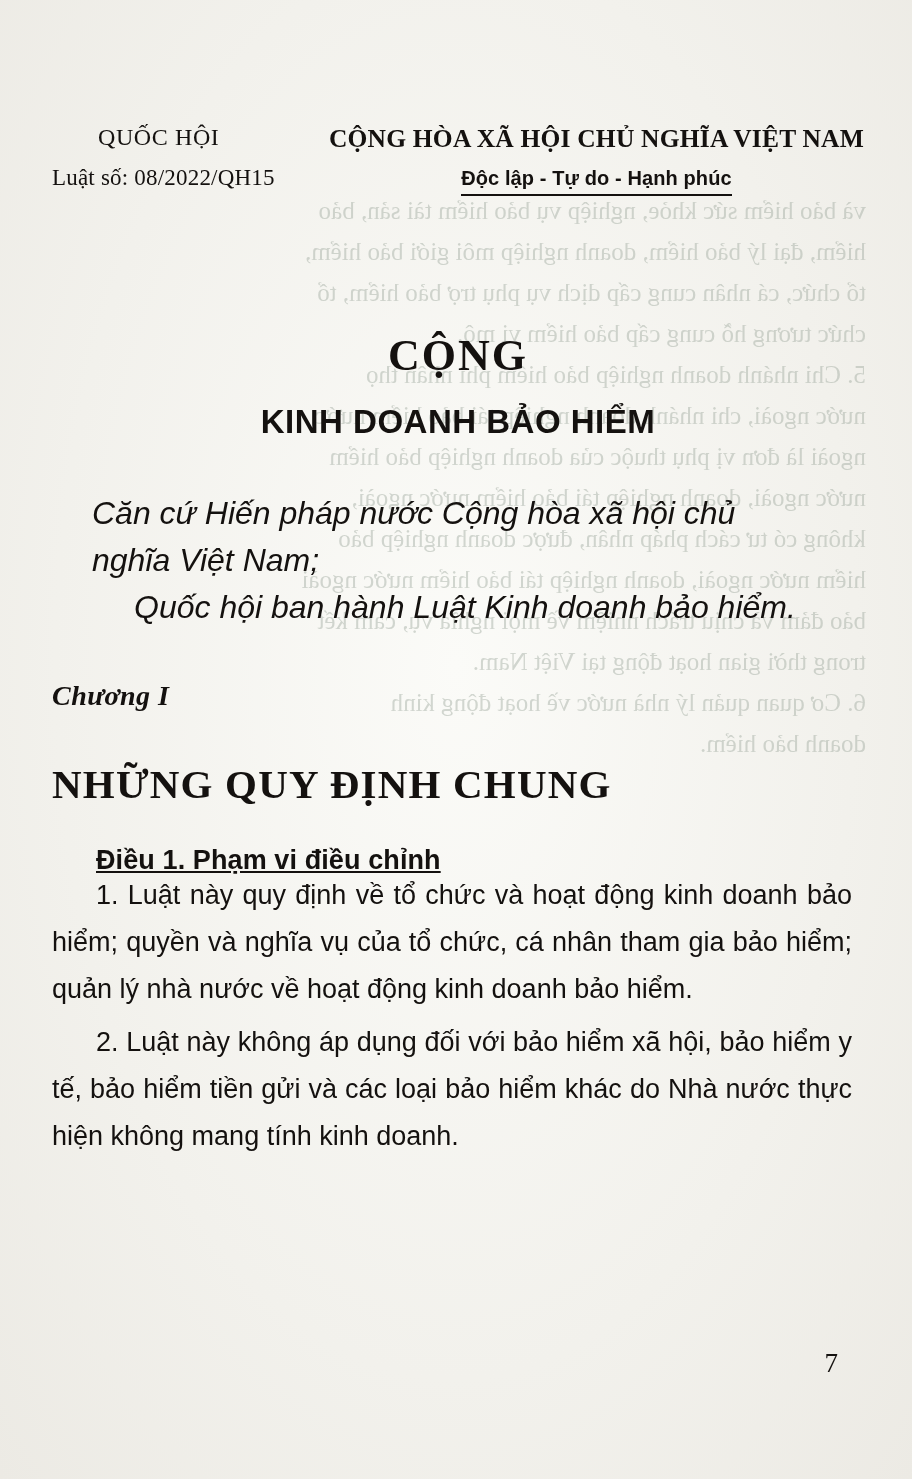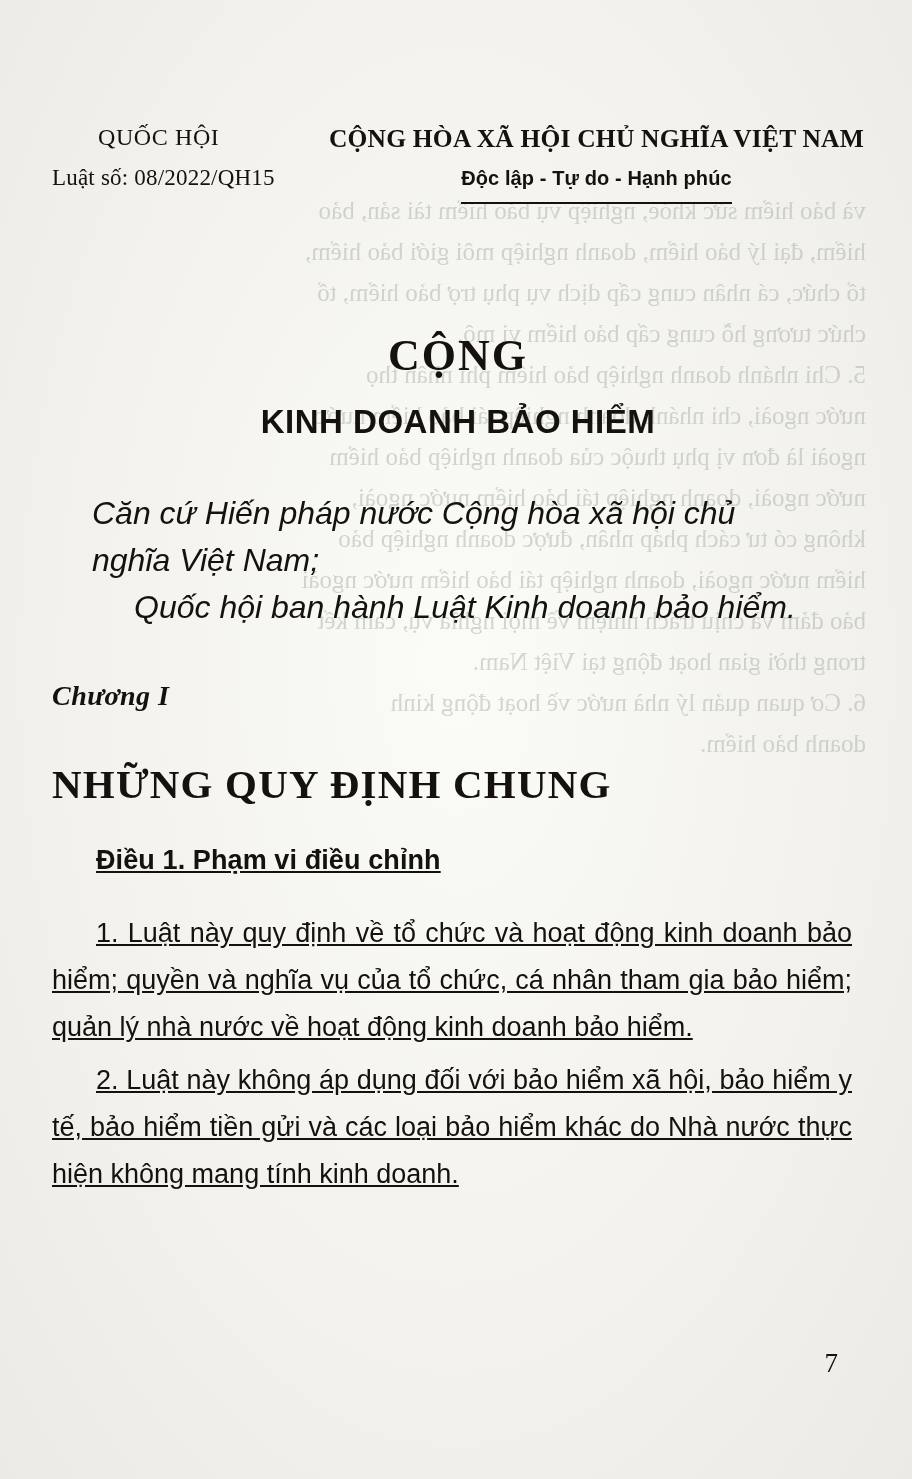--- a/index.html
+++ b/index.html
@@ -93,21 +93,21 @@
     letter-spacing: 0.2px;
     white-space: nowrap;
   }
   .motto {
     font-family: "Liberation Sans", sans-serif;
     font-weight: bold;
     font-size: 20px;
     margin-top: 13px;
     display: inline-block;
     border-bottom: 2px solid #14110f;
-    padding-bottom: 12px;
+    padding-bottom: 4px;
     letter-spacing: 0.1px;
   }
 
   
   .title-block {
     position: absolute;
     left: 52px;
     top: 330px;
     width: 812px;
     text-align: center;
@@ -171,28 +171,27 @@
     width: 760px;
     font-family: "Liberation Sans", sans-serif;
     font-weight: bold;
     font-size: 27px;
     letter-spacing: 0.1px;
     text-decoration: underline;
   }
   .body-text {
     position: absolute;
     left: 52px;
-    top: 910px;
+    top: 872px;
     width: 800px;
     font-family: "Liberation Serif", serif;
     font-size: 29px;
     line-height: 48px;
     text-align: justify;
     text-justify: inter-word;
-    text-decoration: underline;
   }
   .body-text p {
     margin: 0 0 6px 0;
     text-indent: 44px;
   }
   .body-text p.sans {
     font-family: "Liberation Sans", sans-serif;
     font-size: 27px;
     line-height: 47px;
   }

